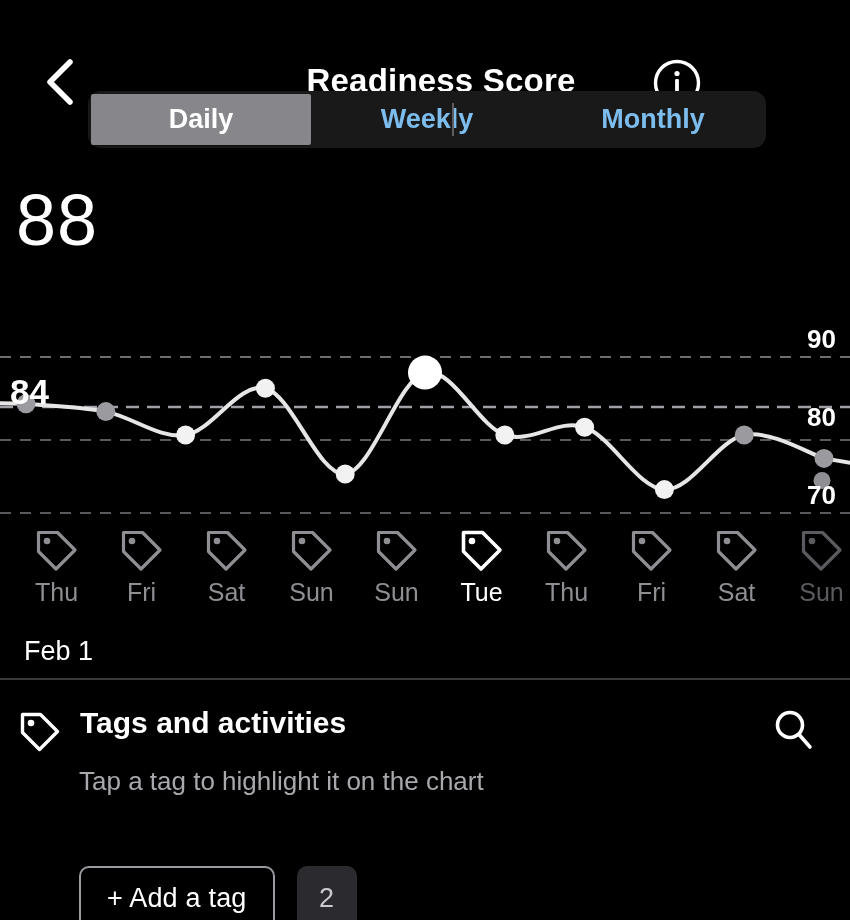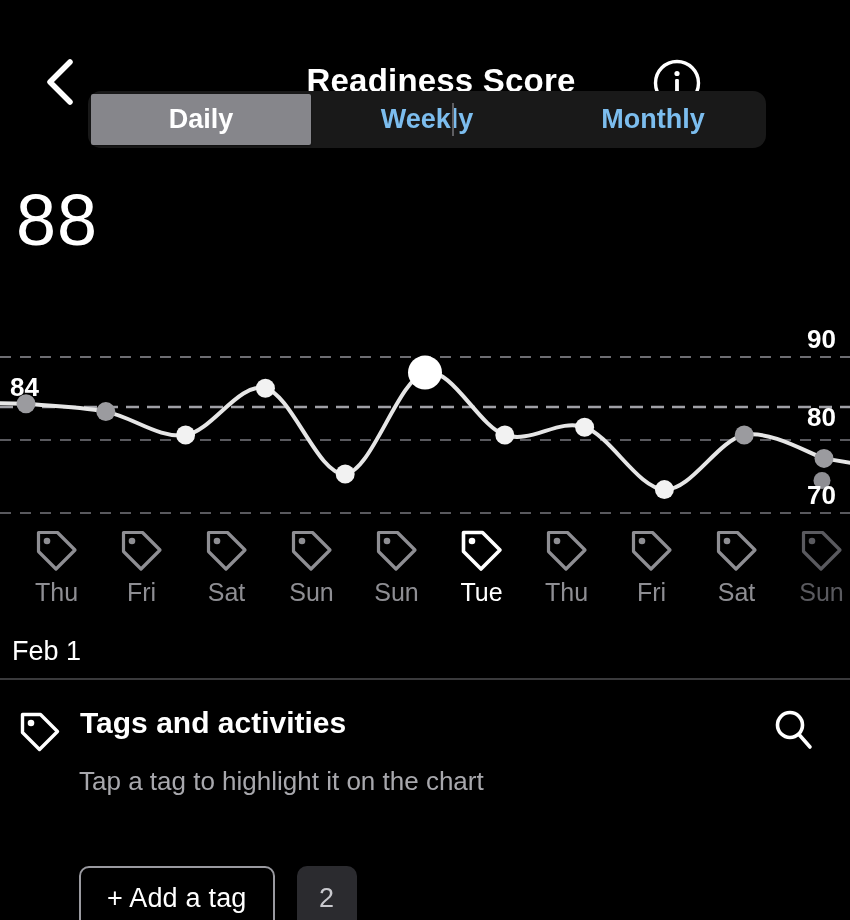--- a/index.html
+++ b/index.html
@@ -50,38 +50,38 @@
 
   
   #chart-wrap { position:absolute; left:0; top:330px; width:850px; height:200px; }
   #chart-svg  { position:absolute; left:0; top:0; }
   .axis-label {
     position:absolute; right:14px; font-size:26px; font-weight:700; color:#ffffff;
     line-height:1;
     text-align:right;
   }
   #lbl-84 {
-    position:absolute; left:10px; top:372px; font-size:26px; font-weight:700; color:#fff;
+    position:absolute; left:10px; top:372px; font-size:35px; font-weight:700; color:#fff;
   }
 
   
   #days-row {
     position:absolute; left:0; top:528px; width:850px; height:80px; display:flex;
   }
   .day-col {
     flex:1 1 0; display:flex; flex-direction:column; align-items:center; cursor:pointer;margin-left:28px;
   }
   .day-col svg { display:block; }
   .day-lbl { margin-top:4px; font-size:25px; font-weight:400; color:#8e8e93; }
   .day-col.selected .day-lbl { color:#ffffff; font-weight:500; }
   .day-col.faded .day-lbl { color:#5a5a5f; }
 
   
   #date-label {
-    position:absolute; left:12px; top:636px; font-size:27px; font-weight:500; color:#ffffff;
+    position:absolute; left:24px; top:636px; font-size:27px; font-weight:500; color:#ffffff;
   }
   #divider {
     position:absolute; left:0; top:678px; width:850px; height:2px; background:#3a3a3c;
   }
 
   
   #tags-header {
     position:absolute; left:18px; top:706px; width:814px; height:50px;
   }
   #tag-icon-big { position:absolute; left:0; top:4px; }

